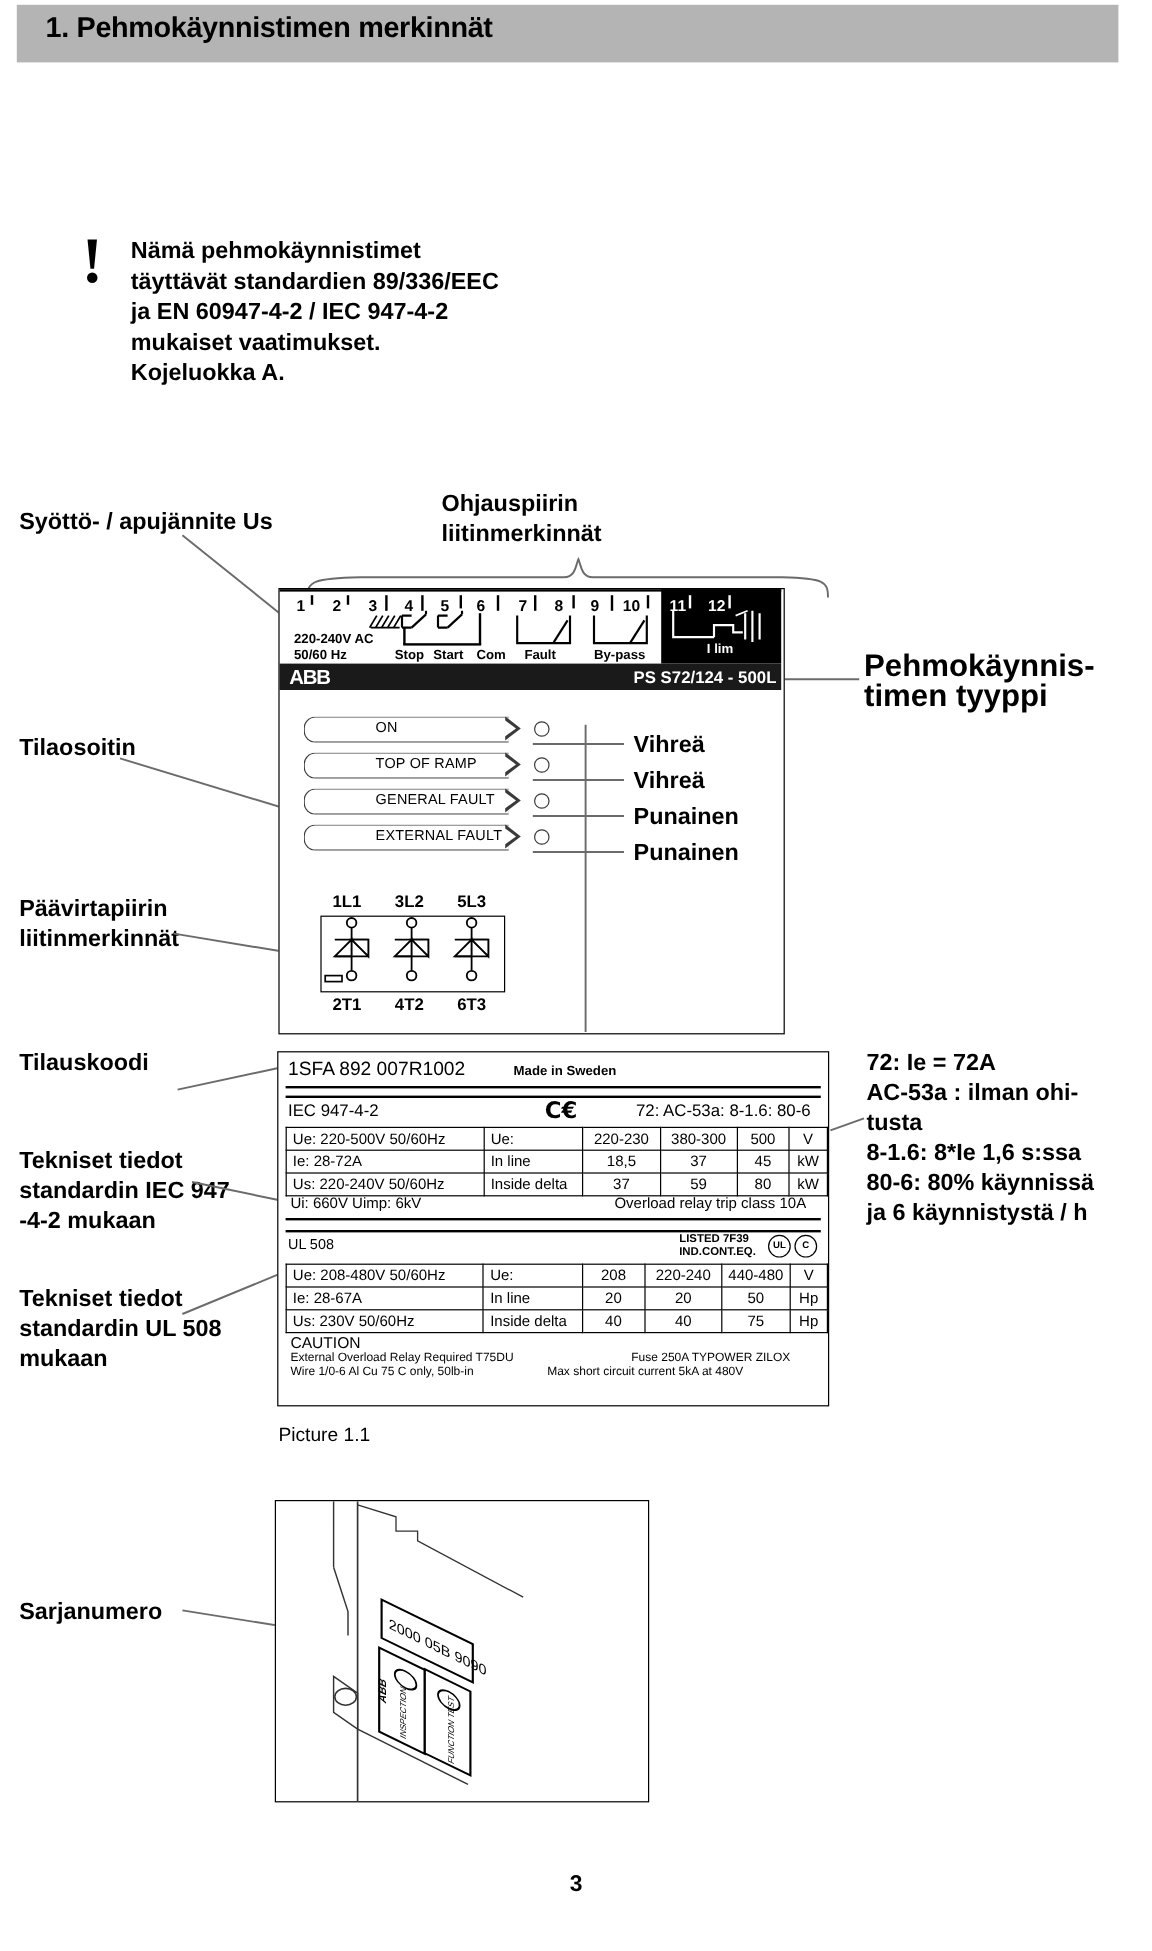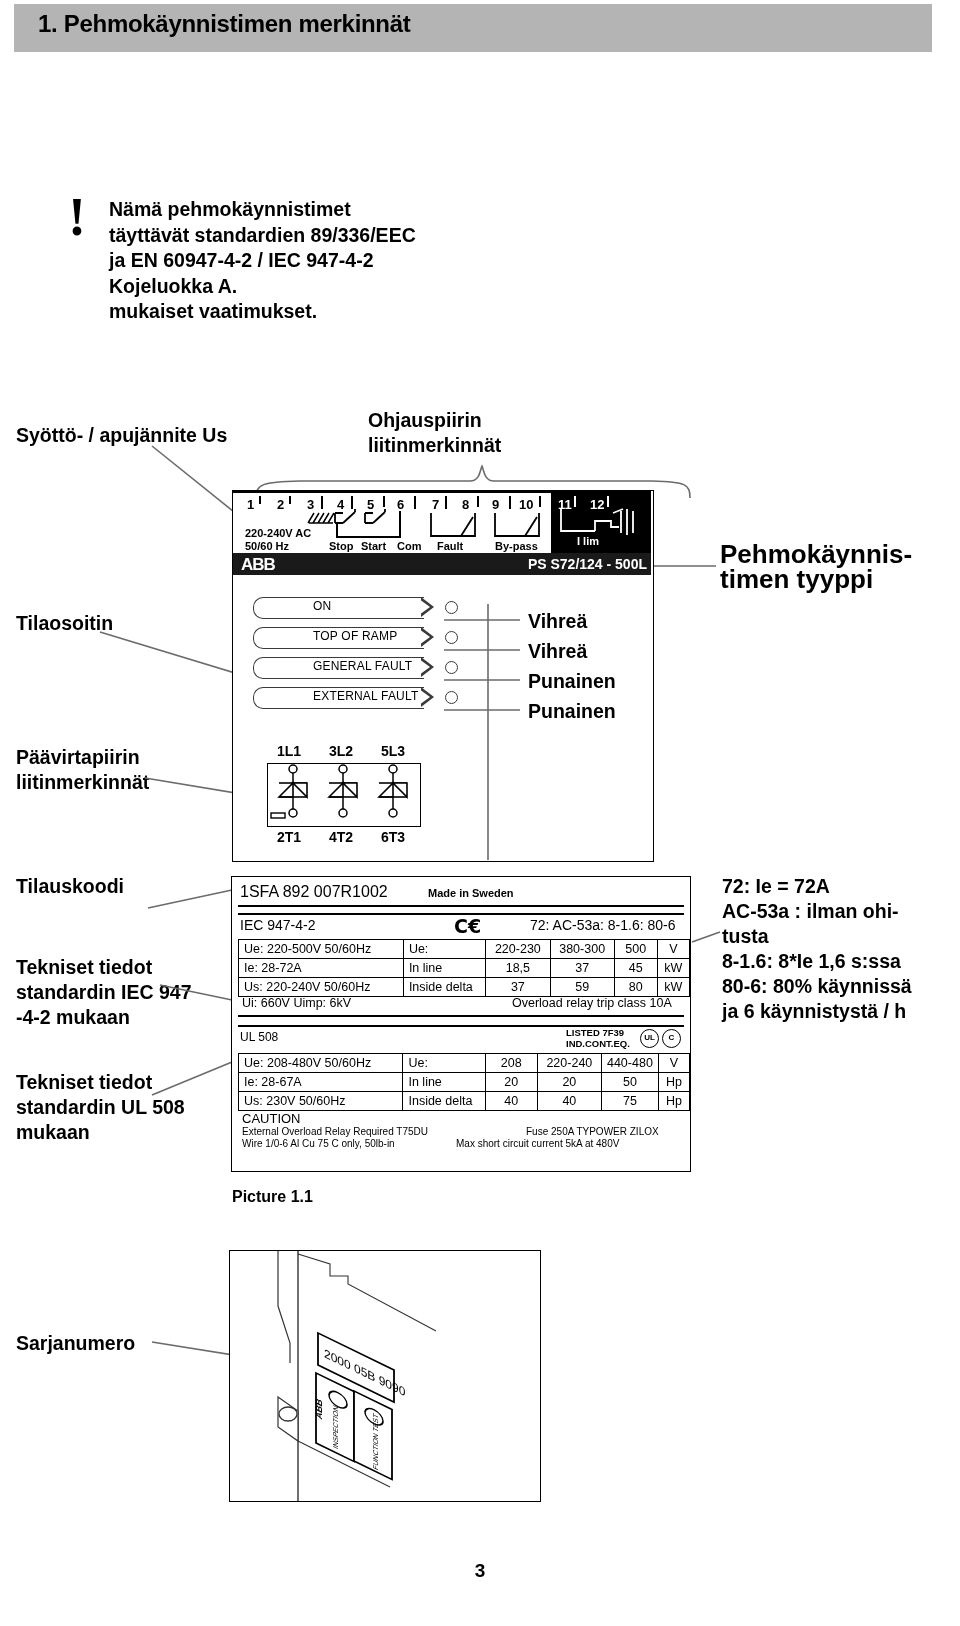--- a/index.html
+++ b/index.html
@@ -139,21 +139,21 @@
   .ce-mark{position:absolute;font-size:19px;font-weight:bold;font-family:"DejaVu Sans",sans-serif;}
   .ul-mark{
     position:absolute;width:17px;height:17px;border-radius:50%;
     border:1.5px solid #000;font-size:8px;font-weight:bold;
     text-align:center;line-height:15px;
   }
   .caution-t{position:absolute;font-size:13px;white-space:nowrap;}
   .caution-s{position:absolute;font-size:10px;line-height:11.5px;white-space:nowrap;}
 
   .picture-cap{
-    position:absolute;left:232px;top:1188px;font-size:16px;font-weight:bold;
+    position:absolute;left:232px;top:1188px;font-size:16px;
   }
 
   
   .bottom-box{
     position:absolute;left:229px;top:1250px;width:310px;height:250px;
     border:1.6px solid #000;background:#fff;overflow:hidden;
   }
 
   .page-num{
     position:absolute;left:0;right:0;top:1560px;text-align:center;
@@ -167,22 +167,22 @@
 <div class="page">
 
   <div class="header-band"></div>
   <div class="header-title">1. Pehmokäynnistimen merkinnät</div>
 
   <div class="warn-bang">!</div>
   <div class="warn-text">
     <div>Nämä pehmokäynnistimet</div>
     <div>täyttävät standardien 89/336/EEC</div>
     <div>ja EN 60947-4-2 / IEC 947-4-2</div>
+    <div>mukaiset vaatimukset.</div>
     <div>Kojeluokka A.</div>
-    <div>mukaiset vaatimukset.</div>
   </div>
 
   <div class="lbl lbl-l1">Syöttö- / apujännite Us</div>
 
   <div class="lbl lbl-l2">
     <div>Ohjauspiirin</div>
     <div>liitinmerkinnät</div>
   </div>
 
   <div class="lbl lbl-l3">
@@ -274,21 +274,21 @@
       <div class="term-tick" style="left:276px;top:5px;height:13px;"></div>
       <div class="term-tick" style="left:306px;top:5px;height:11px;"></div>
       <div class="term-tick" style="left:341px;top:5px;height:11px;background:#fff;"></div>
       <div class="term-tick" style="left:372px;top:5px;height:11px;background:#fff;"></div>
 
       <div class="ilim-box" style="left:318px;top:0;width:100px;height:62px;"></div>
       <div class="term-num" style="left:325px;top:6px;color:#fff;z-index:2;">11</div>
       <div class="term-num" style="left:357px;top:6px;color:#fff;z-index:2;">12</div>
       <div class="term-tick" style="left:341px;top:5px;height:11px;background:#fff;z-index:2;"></div>
       <div class="term-tick" style="left:374px;top:5px;height:11px;background:#fff;z-index:2;"></div>
-      <div class="ilim-txt" style="left:344px;top:44px;z-index:2;">I lim</div>
+      <div class="ilim-txt" style="left:356px;top:44px;z-index:2;">I lim</div>
 
       <svg style="position:absolute;left:322px;top:16px;z-index:2;" width="92" height="30">
         <path d="M6,2 L6,24 L40,24" fill="none" stroke="#fff" stroke-width="1.8"></path>
         <path d="M40,24 L40,14 L56,14 L56,20 L64,20" fill="none" stroke="#fff" stroke-width="1.8"></path>
         <path d="M66,4 L66,26 M72,2 L72,28 M78,4 L78,26" stroke="#fff" stroke-width="1.8"></path>
         <path d="M58,6 L68,2" stroke="#fff" stroke-width="1.4"></path>
       </svg>
 
       <svg style="position:absolute;left:74px;top:18px;" width="30" height="16">
         <path d="M2,14 L26,14 M6,14 L12,4 M11,14 L17,4 M16,14 L22,4 M21,14 L27,4 M1,14 L7,4" stroke="#000" stroke-width="1.5" fill="none"></path>

